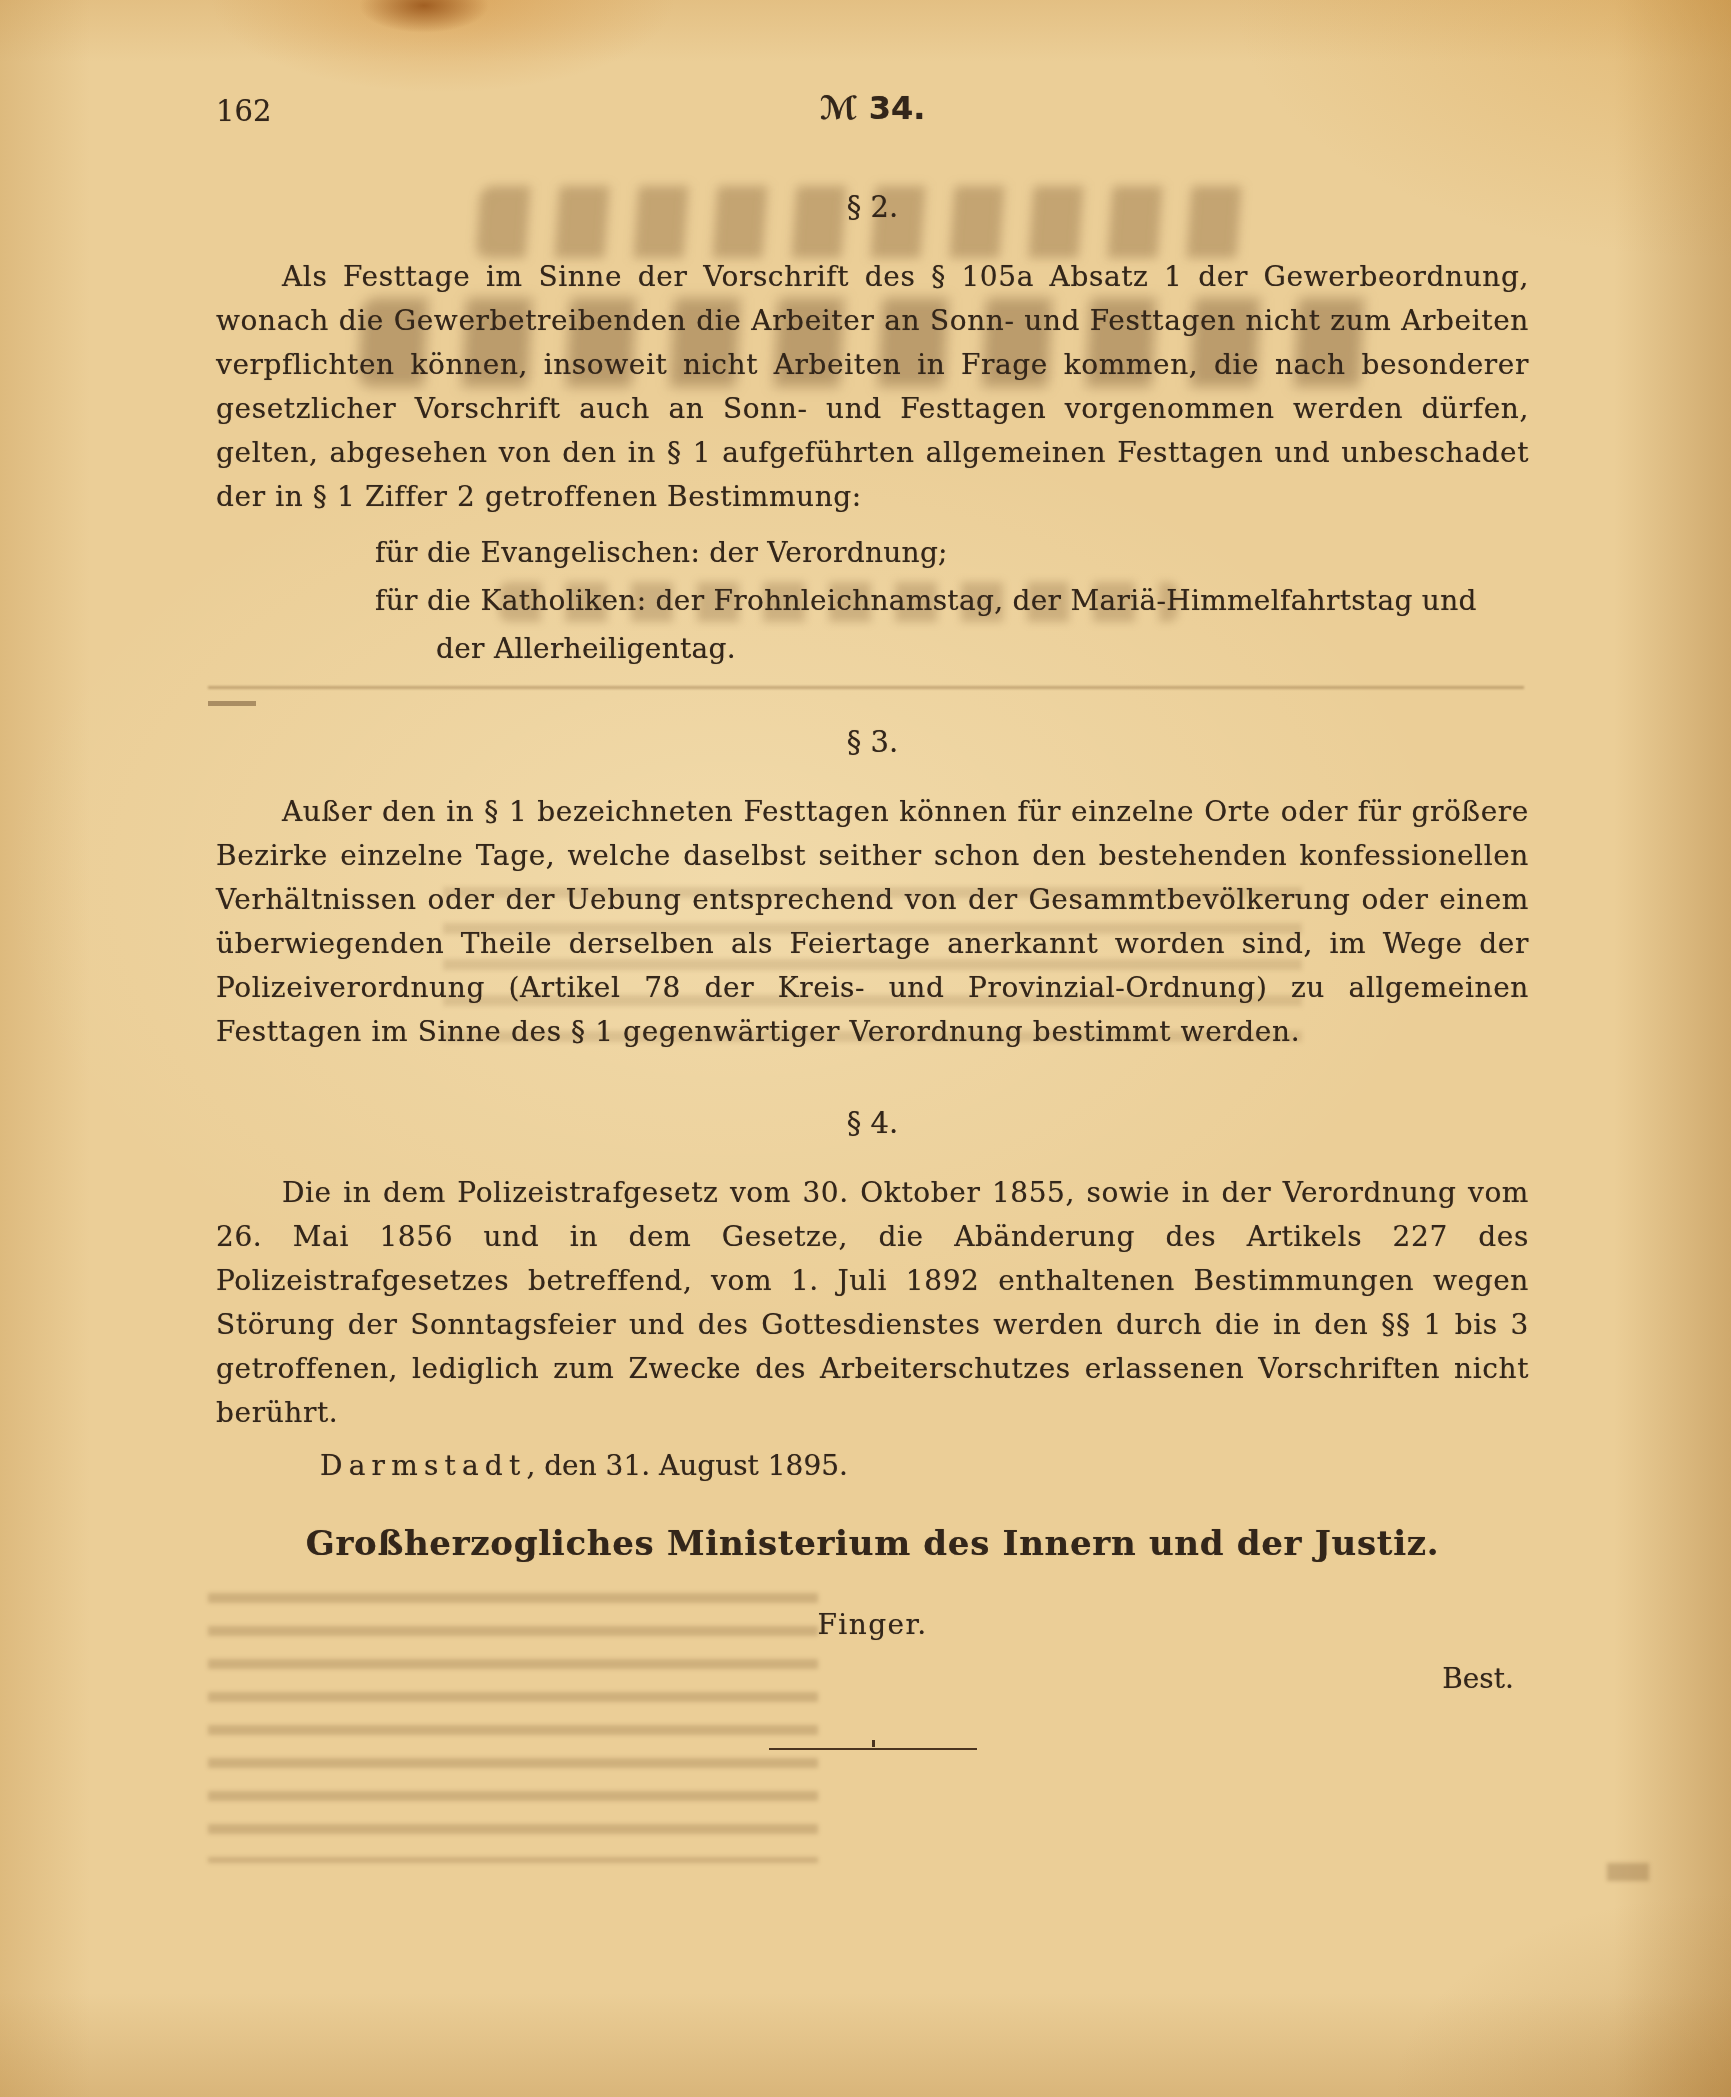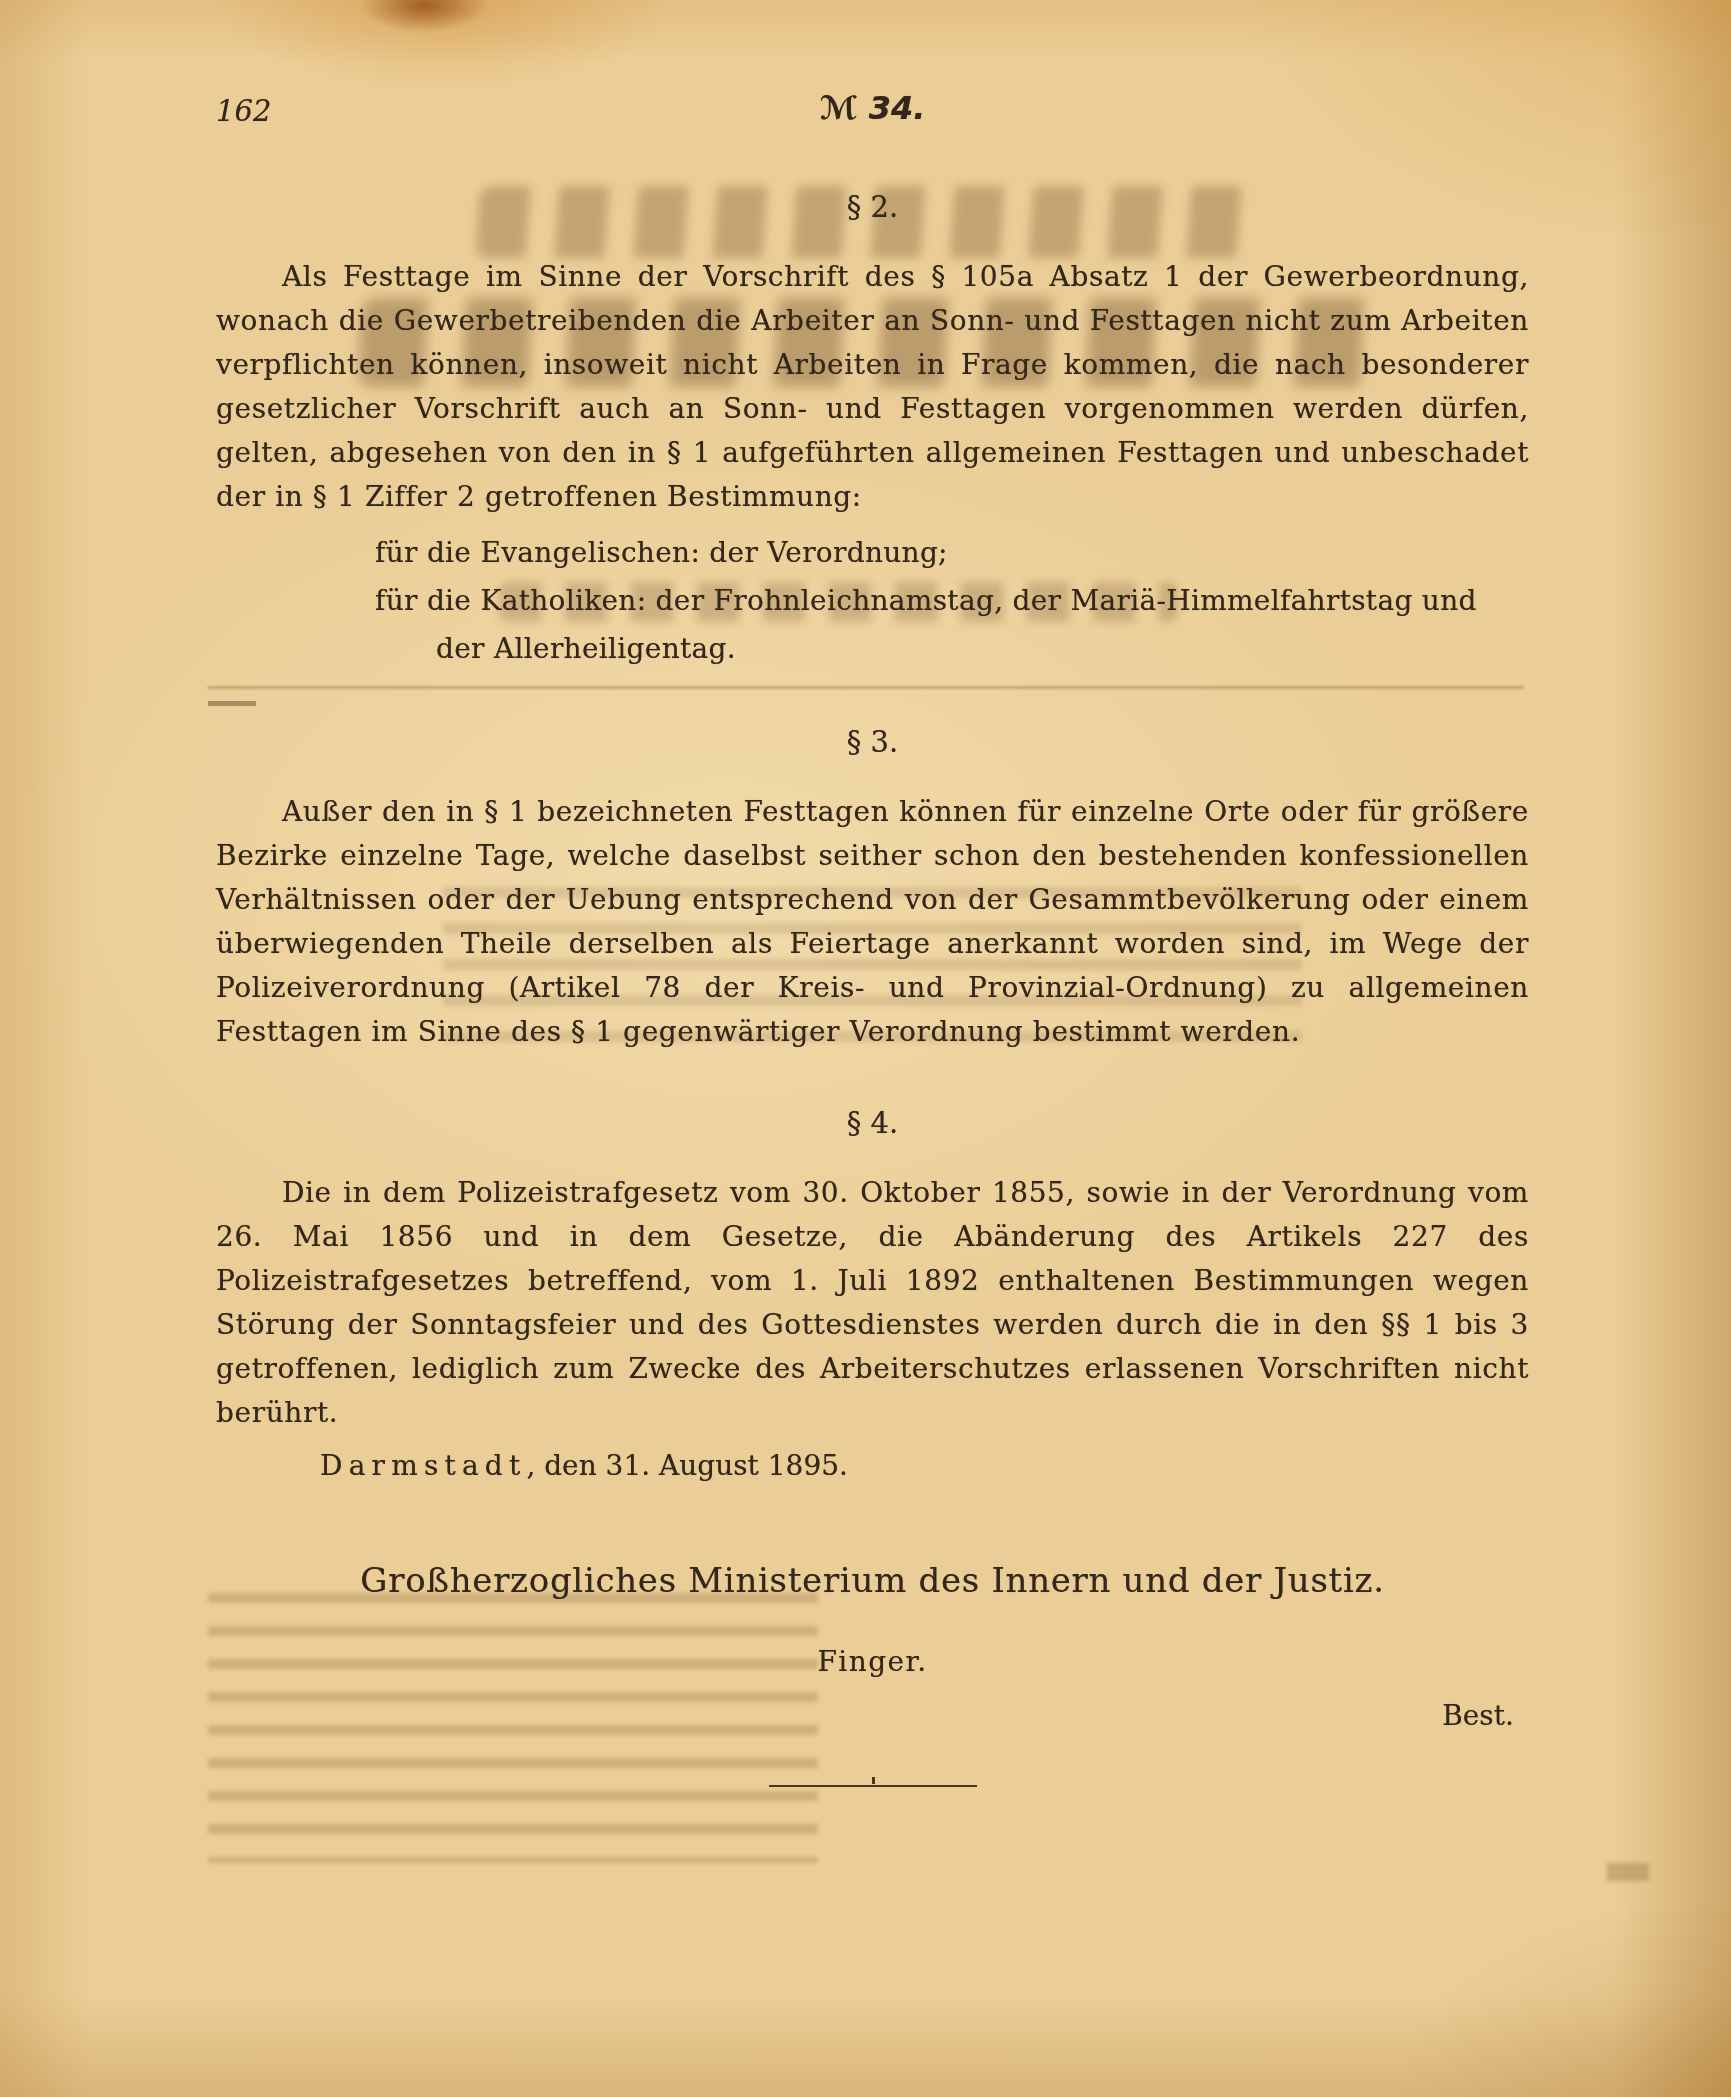--- a/index.html
+++ b/index.html
@@ -46,33 +46,33 @@
       background:repeating-linear-gradient(180deg, rgba(118,82,42,.24) 0 10.4px, rgba(118,82,42,0) 10.4px 33px);
       filter:blur(2.1px);}
   .g6{top:1863px;left:1607px;width:42px;height:18px;background:rgba(118,82,42,.30);filter:blur(2.1px);}
   
   .content{
     position:absolute;z-index:2;
     left:216px;top:89px;width:1313px;
     font-size:28px;line-height:44px;
     text-shadow:0 0 0.7px rgba(51,38,26,.55);
   }
-  .header-row{position:relative;height:42px;font-style:italic;}
+  .header-row{position:relative;height:42px;}
   .page-number{position:absolute;left:0;top:0;font-size:29px;}
   .issue-number{position:absolute;left:0;right:0;top:-2.8px;text-align:center;
     font-size:32px;font-weight:bold;
     font-family:"DejaVu Sans","DejaVu Serif",serif;}
   .section-heading{font-size:29px;font-weight:normal;text-align:center;margin:47px 0 26px;}
   .section-heading.first{margin-top:54px;}
   .para{margin:0 0 9.7px;text-align:justify;text-indent:66px;letter-spacing:0.6px;}
   ul.fest-list{list-style:none;margin:4.2px 0 0 159px;padding:0;line-height:48px;}
   ul.fest-list li{padding-left:61px;text-indent:-61px;letter-spacing:0.3px;max-width:1150px;}
   .dateline{padding-left:104px;font-size:28px;}
   .dateline .city{letter-spacing:6.2px;}
-  .ministry{margin-top:70px;text-align:center;font-size:34px;font-weight:normal;letter-spacing:0.7px;}
+  .ministry{margin-top:33px;text-align:center;font-size:34px;font-weight:bold;letter-spacing:0.7px;}
   .signature{margin-top:38px;text-align:center;font-size:28px;letter-spacing:1.4px;}
   .countersign{margin-top:9.7px;text-align:right;padding-right:15.2px;font-size:28px;}
   .end-rule-wrap{position:relative;margin:43px auto 0;width:208px;height:7px;}
   .end-rule{position:absolute;left:0;right:0;top:4.2px;height:2.1px;background:#4a3420;}
   .end-tick{position:absolute;left:103px;top:-4.2px;width:3.5px;height:7px;background:#4a3420;}
 </style>
 </head>
 <body>
 
 <div class="paper"></div>

